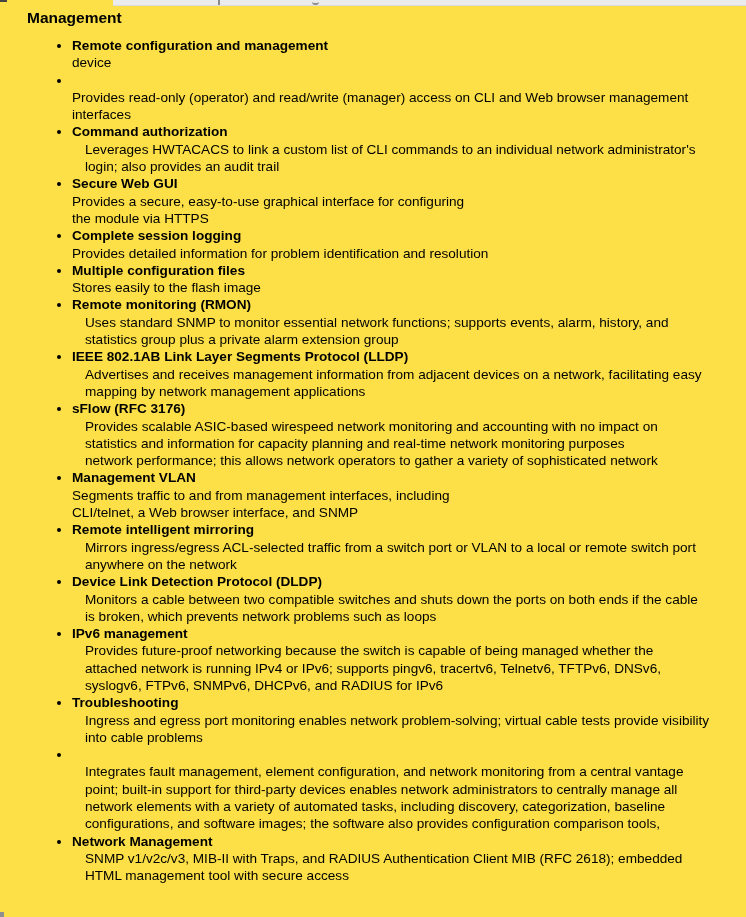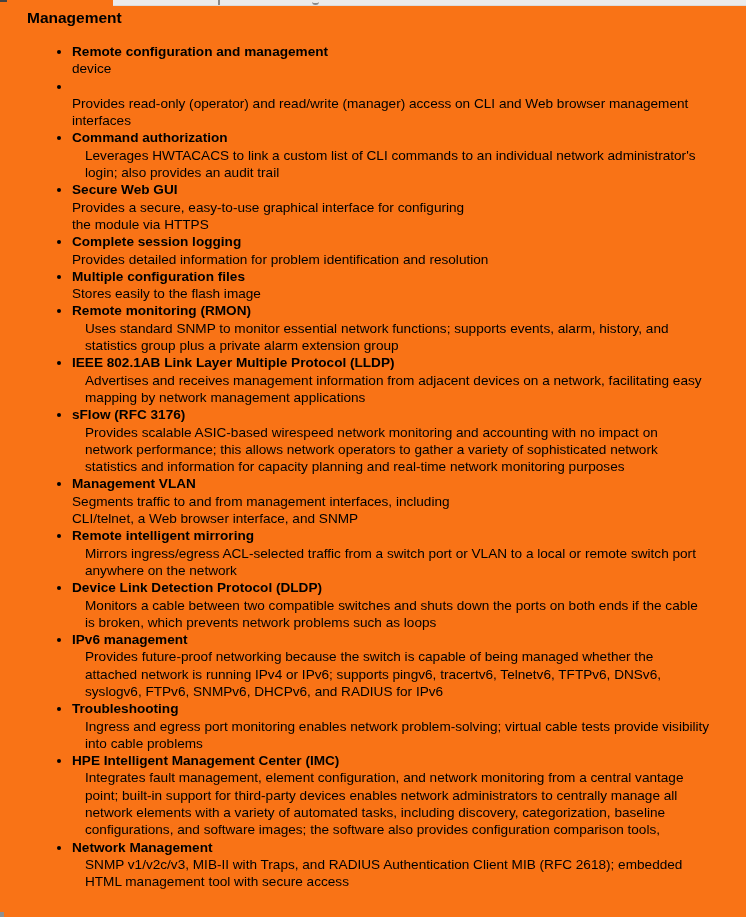--- a/index.html
+++ b/index.html
@@ -7,21 +7,21 @@
     width: 746px;
     background: #ffffff;
     font-family: "Liberation Sans", "DejaVu Sans", sans-serif;
     color: #000000;
   }
   #page {
     position: relative;
     width: 746px;
     height: 917px;
     overflow: hidden;
-    background: #f97316;
+    background: #fde047;
   }
   
   .top-strip {
     position: absolute;
     left: 113px;
     top: 0;
     width: 633px;
     height: 6px;
     background: #ebebeb;
     border-bottom: 1px solid #dcdcdc;
@@ -66,21 +66,21 @@
     width: 746px;
   }
   .heading {
     padding-left: 27px;
     font-size: 15.5px;
     font-weight: bold;
     line-height: 19px;
     white-space: nowrap;
   }
   .feature-list {
-    margin-top: 16px;
+    margin-top: 10px;
   }
   .line {
     font-size: 13.6px;
     line-height: 17.3px;
     height: 17.3px;
     white-space: nowrap;
   }
   .feature-title-row {
     position: relative;
     padding-left: 72px;
@@ -141,29 +141,29 @@
         <div class="feature">
           <div class="line feature-title-row"><span class="bullet"></span><span>Multiple configuration files</span></div>
           <div class="line desc-line">Stores easily to the flash image</div>
         </div>
         <div class="feature">
           <div class="line feature-title-row"><span class="bullet"></span><span>Remote monitoring (RMON)</span></div>
           <div class="line desc-line indented">Uses standard SNMP to monitor essential network functions; supports events, alarm, history, and</div>
           <div class="line desc-line indented">statistics group plus a private alarm extension group</div>
         </div>
         <div class="feature">
-          <div class="line feature-title-row"><span class="bullet"></span><span>IEEE 802.1AB Link Layer Multiple Protocol (LLDP)</span></div>
+          <div class="line feature-title-row"><span class="bullet"></span><span>IEEE 802.1AB Link Layer Segments Protocol (LLDP)</span></div>
           <div class="line desc-line indented">Advertises and receives management information from adjacent devices on a network, facilitating easy</div>
           <div class="line desc-line indented">mapping by network management applications</div>
         </div>
         <div class="feature">
           <div class="line feature-title-row"><span class="bullet"></span><span>sFlow (RFC 3176)</span></div>
           <div class="line desc-line indented">Provides scalable ASIC-based wirespeed network monitoring and accounting with no impact on</div>
+          <div class="line desc-line indented">statistics and information for capacity planning and real-time network monitoring purposes</div>
           <div class="line desc-line indented">network performance; this allows network operators to gather a variety of sophisticated network</div>
-          <div class="line desc-line indented">statistics and information for capacity planning and real-time network monitoring purposes</div>
         </div>
         <div class="feature">
           <div class="line feature-title-row"><span class="bullet"></span><span>Management VLAN</span></div>
           <div class="line desc-line">Segments traffic to and from management interfaces, including</div>
           <div class="line desc-line">CLI/telnet, a Web browser interface, and SNMP</div>
         </div>
         <div class="feature">
           <div class="line feature-title-row"><span class="bullet"></span><span>Remote intelligent mirroring</span></div>
           <div class="line desc-line indented">Mirrors ingress/egress ACL-selected traffic from a switch port or VLAN to a local or remote switch port</div>
           <div class="line desc-line indented">anywhere on the network</div>
@@ -178,21 +178,21 @@
           <div class="line desc-line indented">Provides future-proof networking because the switch is capable of being managed whether the</div>
           <div class="line desc-line indented">attached network is running IPv4 or IPv6; supports pingv6, tracertv6, Telnetv6, TFTPv6, DNSv6,</div>
           <div class="line desc-line indented">syslogv6, FTPv6, SNMPv6, DHCPv6, and RADIUS for IPv6</div>
         </div>
         <div class="feature">
           <div class="line feature-title-row"><span class="bullet"></span><span>Troubleshooting</span></div>
           <div class="line desc-line indented">Ingress and egress port monitoring enables network problem-solving; virtual cable tests provide visibility</div>
           <div class="line desc-line indented">into cable problems</div>
         </div>
         <div class="feature">
-          <div class="line feature-title-row"><span class="bullet"></span><span>HPE Intelligent Management Center (IMC)</span></div>
+          <div class="line feature-title-row"><span class="bullet"></span></div>
           <div class="line desc-line indented">Integrates fault management, element configuration, and network monitoring from a central vantage</div>
           <div class="line desc-line indented">point; built-in support for third-party devices enables network administrators to centrally manage all</div>
           <div class="line desc-line indented">network elements with a variety of automated tasks, including discovery, categorization, baseline</div>
           <div class="line desc-line indented">configurations, and software images; the software also provides configuration comparison tools,</div>
         </div>
         <div class="feature">
           <div class="line feature-title-row"><span class="bullet"></span><span>Network Management</span></div>
           <div class="line desc-line indented">SNMP v1/v2c/v3, MIB-II with Traps, and RADIUS Authentication Client MIB (RFC 2618); embedded</div>
           <div class="line desc-line indented">HTML management tool with secure access</div>
         </div>

